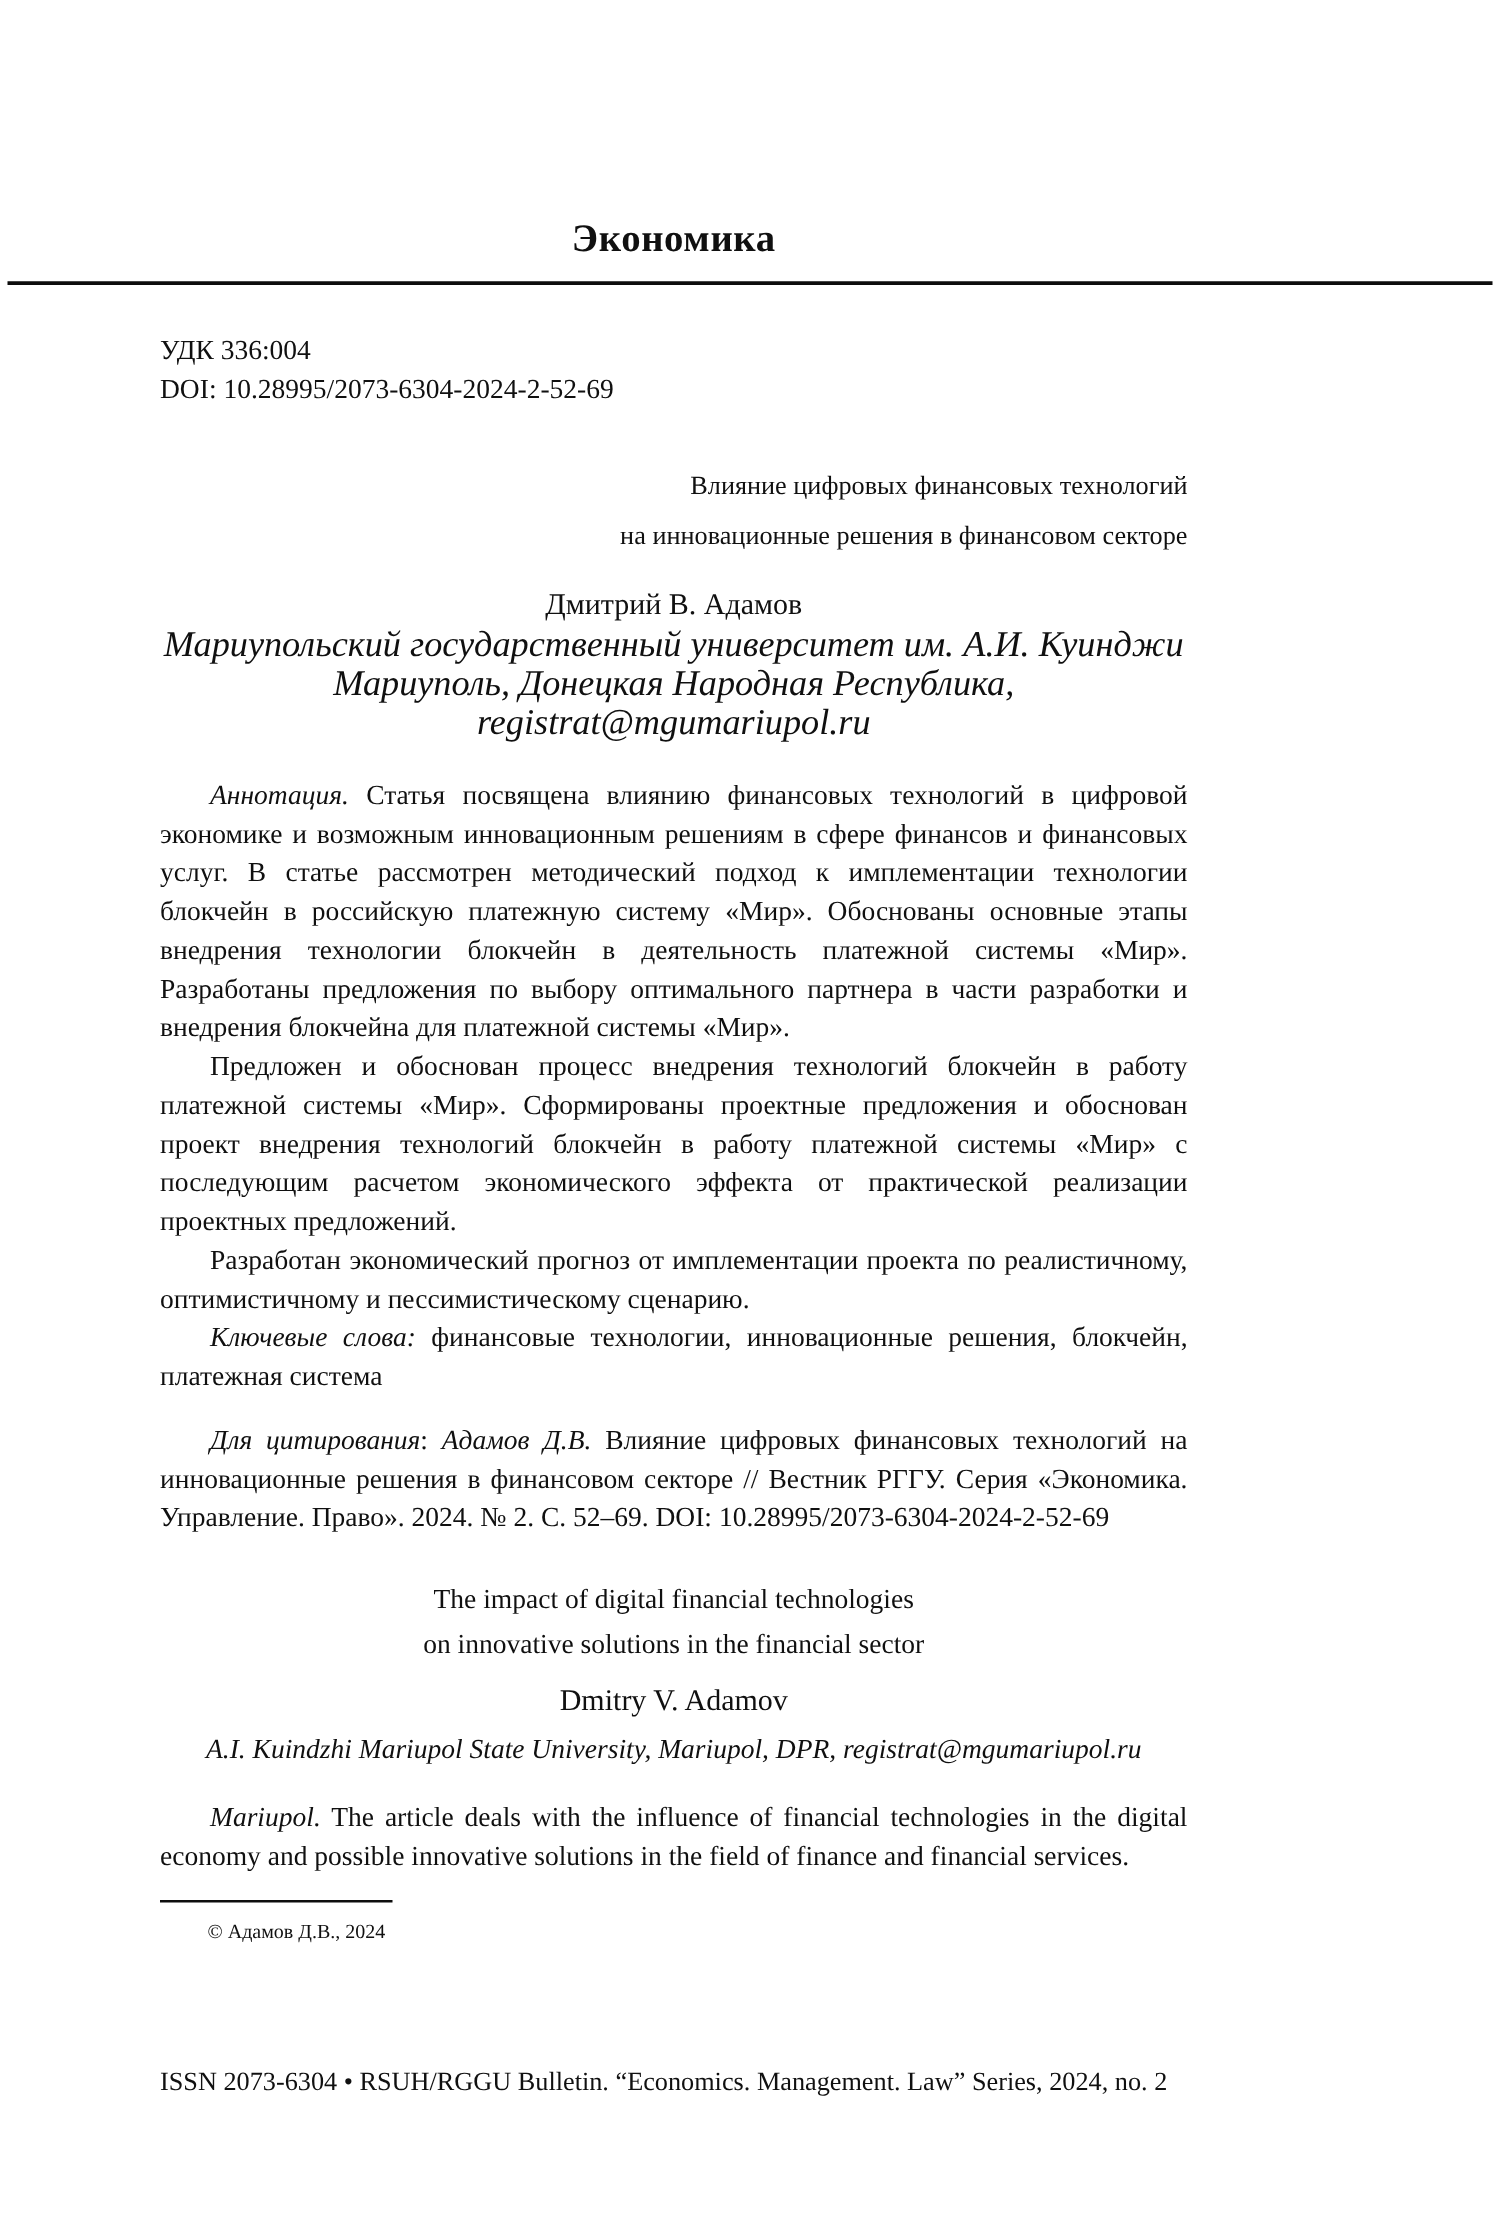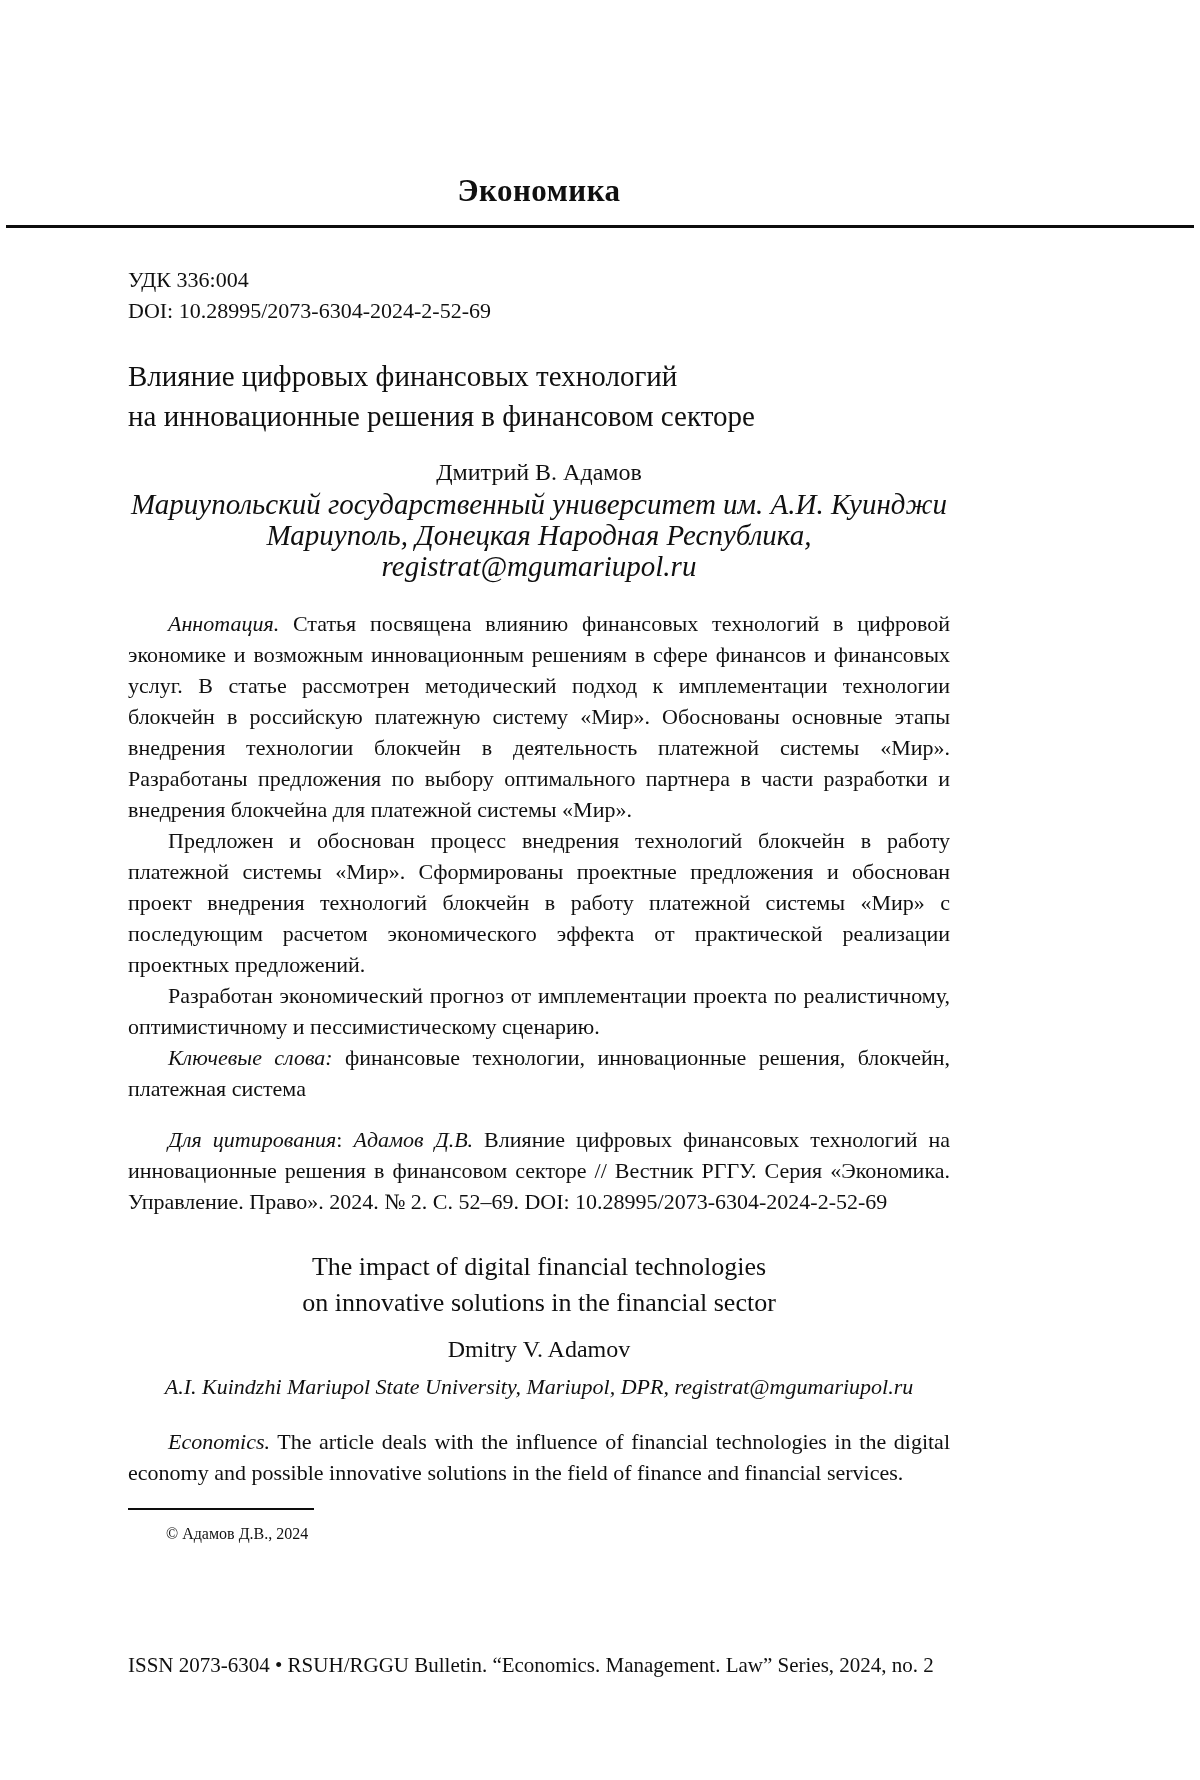--- a/index.html
+++ b/index.html
@@ -36,23 +36,23 @@
   }
   .content {
     width: 822px;
     margin-left: 128px;
     font-size: 22px;
     line-height: 31px;
   }
   .meta { margin-top: 36px; }
   .meta-line { line-height: 31px; }
   .title-ru {
-    margin-top: 30px;
-    text-align: left;
-    font-size: 29px;
+    margin-top: 42px;
+    text-align: right;
+    font-size: 21px;
     font-weight: normal;
     line-height: 40px;
   }
   .author {
     margin-top: 20px;
     text-align: center;
     font-size: 24px;
     line-height: 32px;
   }
   .affiliation {
@@ -64,21 +64,21 @@
   }
   .abstract-block { margin-top: 26px; }
   .para {
     text-align: justify;
     text-indent: 40px;
   }
   .citation { margin-top: 20px; }
   .title-en {
     margin-top: 32px;
     text-align: center;
-    font-size: 26px;
+    font-size: 22px;
     font-weight: normal;
     line-height: 36px;
   }
   .author-en {
     margin-top: 12px;
     font-size: 24px;
   }
   .affiliation-en {
     margin-top: 6px;
     font-size: 22px;
@@ -138,21 +138,21 @@
     </div>
 
     <p class="para citation"><span class="italic">Для цитирования</span><span>: </span><span class="italic">Адамов Д.В.</span><span> Влияние цифровых финансовых технологий на инновационные решения в финансовом секторе // Вестник РГГУ. Серия «Экономика. Управление. Право». 2024. № 2. С. 52–69. DOI: 10.28995/2073-6304-2024-2-52-69</span></p>
 
     <h2 class="title-en"><span>The impact of digital financial technologies</span><br><span>on innovative solutions in the financial sector</span></h2>
 
     <div class="author author-en">Dmitry V. Adamov</div>
 
     <div class="affiliation affiliation-en">A.I. Kuindzhi Mariupol State University, Mariupol, DPR, registrat@mgumariupol.ru</div>
 
-    <p class="para abstract-en"><span class="italic">Economics.</span><span> The article deals with the influence of financial technologies in the digital economy and possible innovative solutions in the field of finance and financial services.</span></p>
+    <p class="para abstract-en"><span class="italic">Mariupol.</span><span> The article deals with the influence of financial technologies in the digital economy and possible innovative solutions in the field of finance and financial services.</span></p>
 
     <hr class="copyright-rule">
     <div class="copyright">© Адамов Д.В., 2024</div>
 
   </main>
 
   <footer class="page-footer">ISSN 2073-6304 • RSUH/RGGU Bulletin. “Economics. Management. Law” Series, 2024, no. 2</footer>
 
 </div>
 

